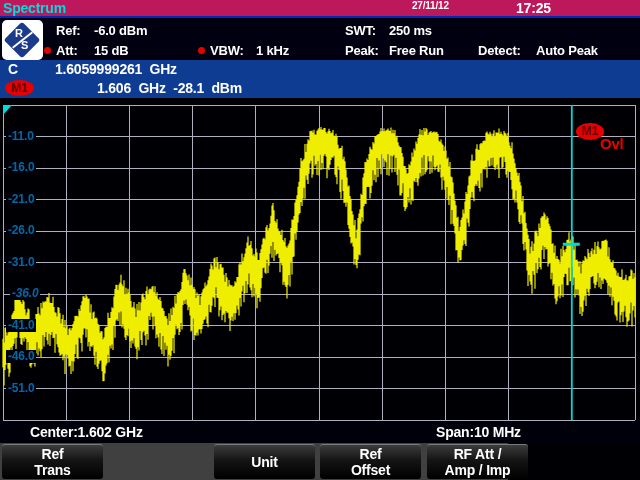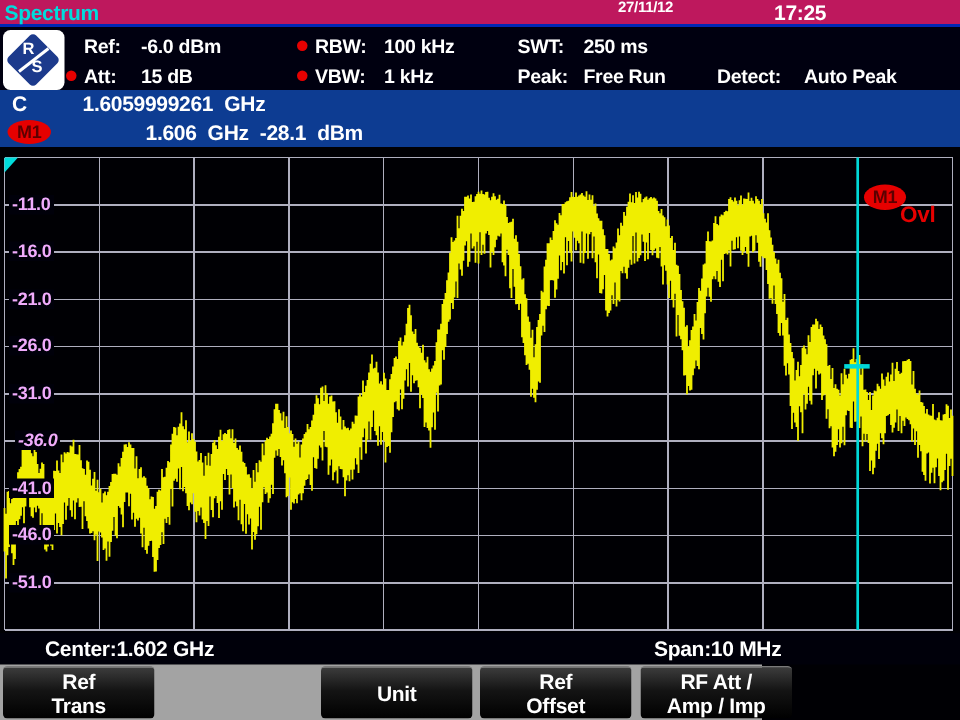--- a/index.html
+++ b/index.html
@@ -29,31 +29,31 @@
 
   
   .marker-block{position:absolute;left:0;top:60px;width:640px;height:38px;background:#0d3c92}
   .mrow{position:absolute;left:0;width:640px;height:19px;font-size:14px}
   .mrow .tag{position:absolute;left:8px;top:1px}
   .badge{position:absolute;background:#e60000;border-radius:50%;color:#5c0000;text-align:center}
   .row-badge{left:5px;top:1px;width:29px;height:16px;font-size:12px;line-height:16px}
   .mval{position:absolute;top:1px;white-space:pre}
 
   
-  .ylabel{position:absolute;font-size:12px;line-height:13px;background:#00000a;padding:0 2px;color:#f0abfc}
+  .ylabel{position:absolute;font-size:12px;line-height:13px;background:#00000a;padding:0 2px;color:#0369a1}
   .ovl-badge{position:absolute;left:576px;top:123px;width:28px;height:17px;background:#e60000;border-radius:50%;color:#5c0000;font-size:12px;line-height:17px;text-align:center}
   .ovl-text{position:absolute;left:600px;top:135px;color:#e60000;font-size:15px}
 
   
   .footer{position:absolute;left:0;top:422px;width:640px;height:21px;background:#00000a}
   .center-f{position:absolute;left:30px;top:2px;font-size:14px}
   .span-f{position:absolute;left:436px;top:2px;font-size:14px}
 
   
-  .softkeys{position:absolute;left:0;top:443px;width:508px;height:37px;background:#a3a3a3}
+  .softkeys{position:absolute;left:0;top:443px;width:508px;height:37px;background:#404040}
   .skey{position:absolute;top:1px;width:101px;height:35px;background:linear-gradient(180deg,#3c3c3c 0%,#141414 45%,#000 100%);border-top:1px solid #7a7a7a;border-radius:3px;display:flex;flex-direction:column;align-items:center;justify-content:center;font-size:14px;line-height:16px;color:#fff;cursor:pointer}
 
   svg{position:absolute;left:0;top:0}
 </style>
 </head>
 <body>
 
 <div class="titlebar">
   <span class="title">Spectrum</span>
   <span class="date">27/11/12</span>
@@ -71,25 +71,20 @@
   <div class="srow" style="left:56px;top:3px">
     <span class="slabel" style="width:38px">Ref:</span>
     <span class="sval">-6.0 dBm</span>
   </div>
   <div class="srow" style="left:44px;top:23px">
     <span class="dot"></span>
     <span class="slabel" style="width:38px">Att:</span>
     <span class="sval">15 dB</span>
   </div>
 
-  <div class="srow" style="left:198px;top:3px">
-    <span class="dot"></span>
-    <span class="slabel" style="width:46px">RBW:</span>
-    <span class="sval">100 kHz</span>
-  </div>
   <div class="srow" style="left:198px;top:23px">
     <span class="dot"></span>
     <span class="slabel" style="width:46px">VBW:</span>
     <span class="sval">1 kHz</span>
   </div>
 
   <div class="srow" style="left:345px;top:3px">
     <span class="slabel" style="width:44px">SWT:</span>
     <span class="sval">250 ms</span>
   </div>

